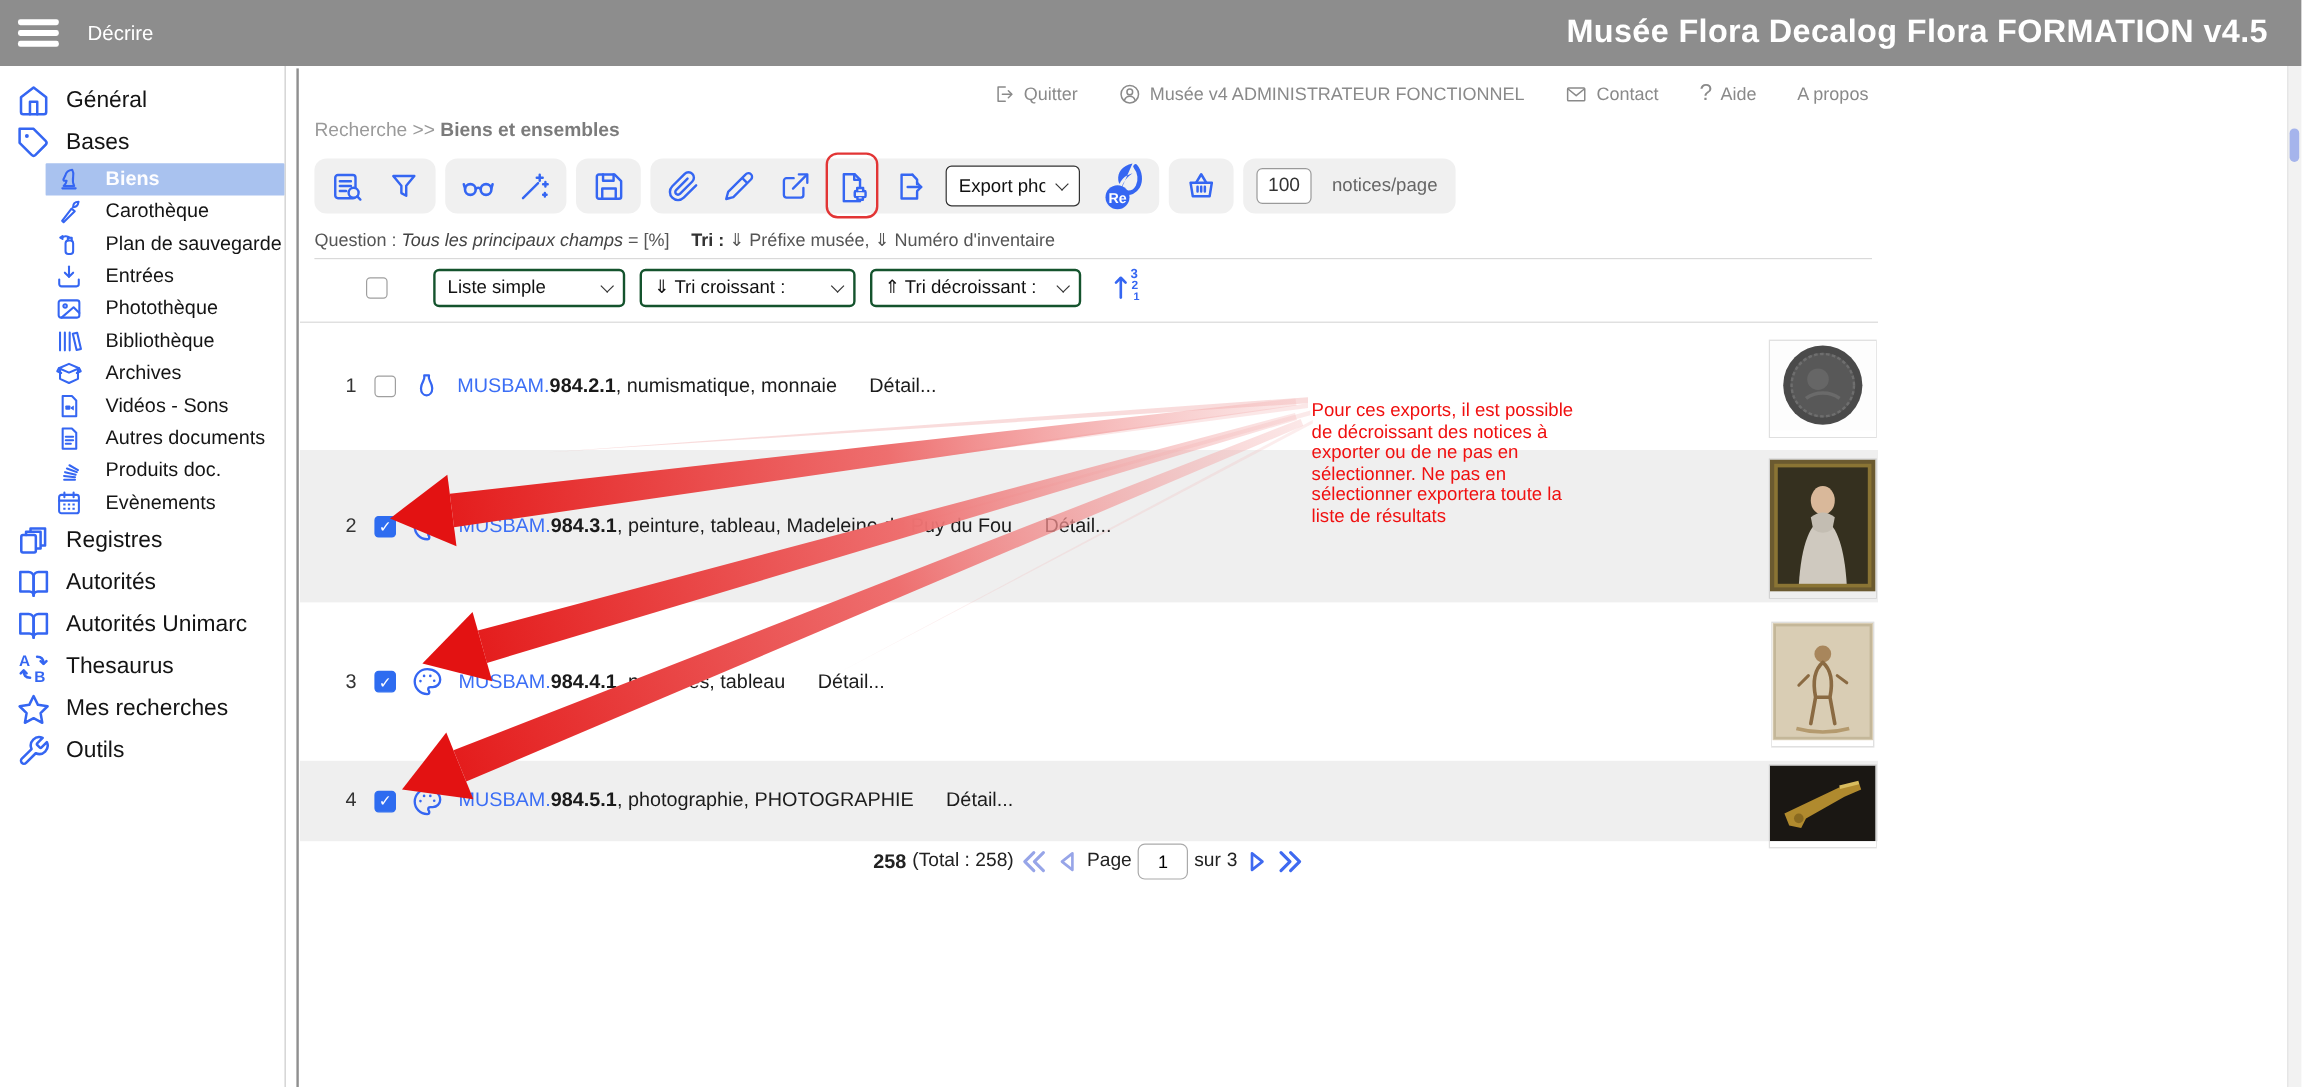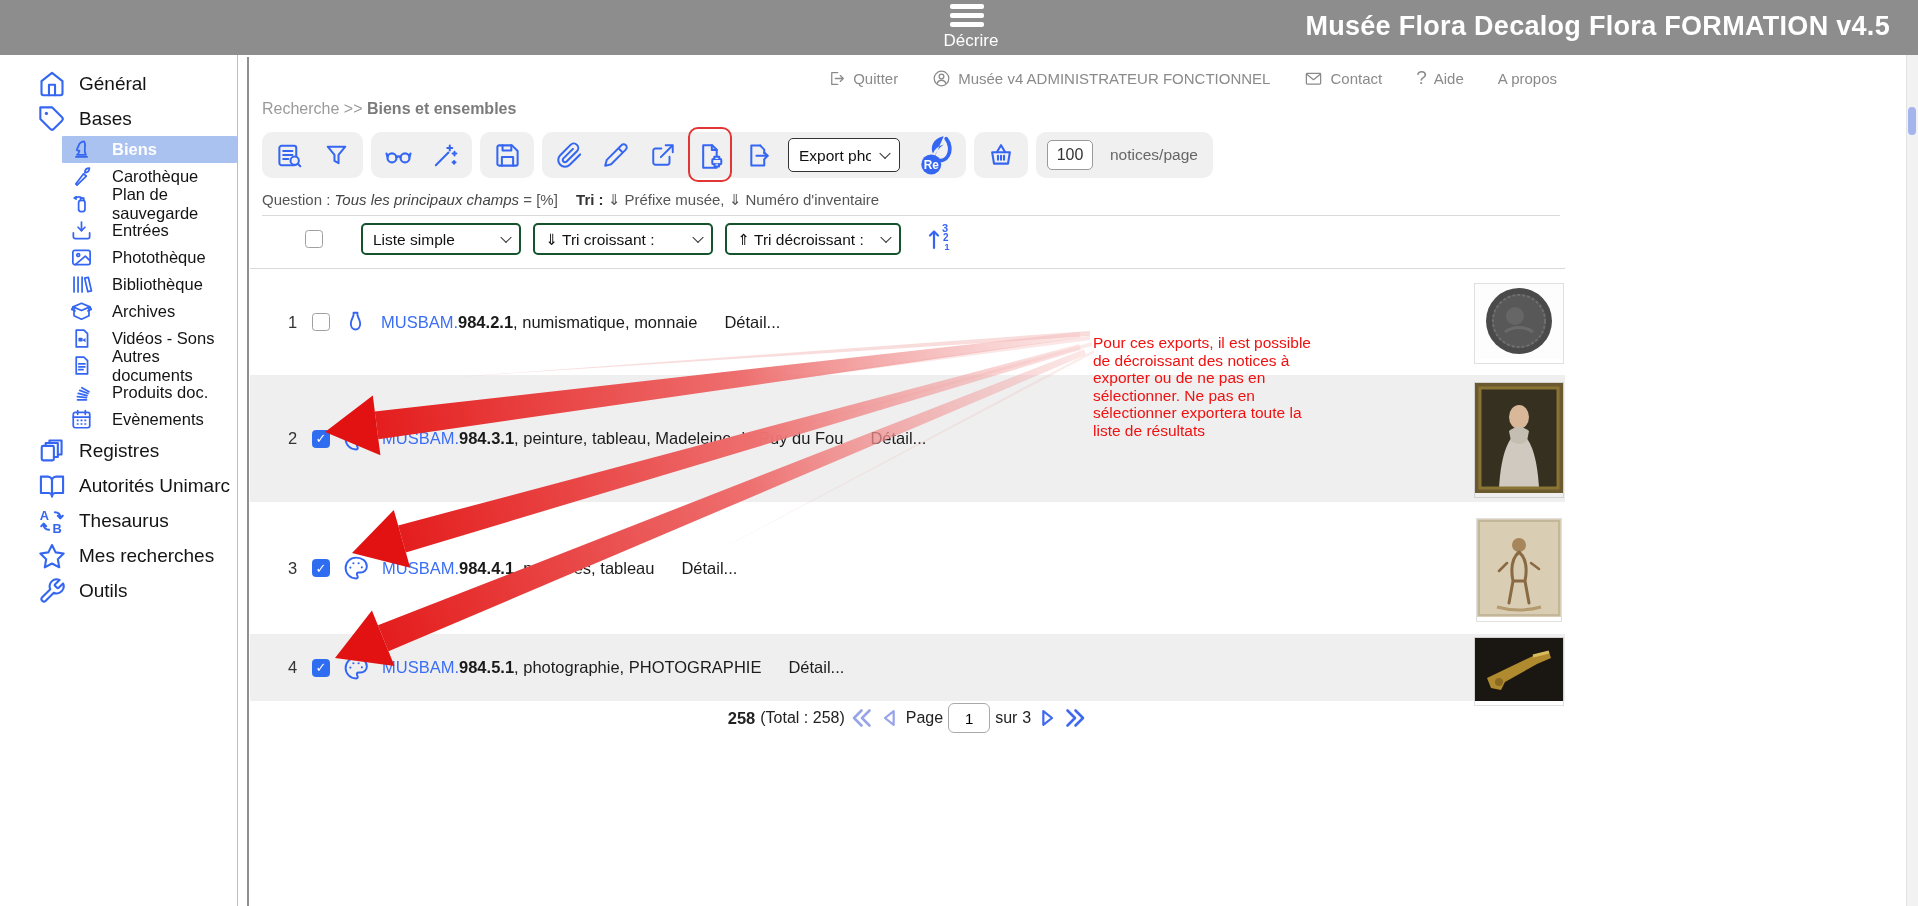--- a/index.html
+++ b/index.html
@@ -2,28 +2,28 @@
 <html><head>
 <meta charset="utf-8">
 <style>
   * { margin:0; padding:0; box-sizing:border-box; }
   html,body { width:1918px; height:906px; overflow:hidden; background:#fff;
     font-family:"Liberation Sans","DejaVu Sans",sans-serif; }
   body { position:relative; }
 
   
   .topbar { position:absolute; left:0; top:0; width:1918px; height:55px; background:#8d8d8d;
-    display:flex; align-items:center; z-index:10;flex-direction:column; }
+    display:flex; align-items:center; z-index:10; }
   .burger { margin-left:15px; width:34px; cursor:pointer; }
   .burger span { display:block; height:5px; background:#fff; border-radius:2px; margin:4px 0; }
   .module-label { color:#fff; font-size:17px; margin-left:24px; }
   .app-title { position:absolute; right:28px; top:11px; color:#fff; font-size:27px; font-weight:bold; letter-spacing:.3px; }
 
   
-  .sidebar { position:absolute; left:0; top:55px; width:237px; bottom:0; background:#fff; padding-top:11px; z-index:3;padding-left:24px; }
+  .sidebar { position:absolute; left:0; top:55px; width:237px; bottom:0; background:#fff; padding-top:11px; z-index:3; }
   .sidebar-edge { position:absolute; left:237px; top:55px; bottom:0; width:1px; background:#bdbdbd; }
   .sidebar-scrollline { position:absolute; left:247px; top:57px; bottom:0; width:2px; background:#8f8f8f; }
   .side-item { display:flex; align-items:center; gap:13px; height:35px; padding-left:14px; font-size:19px; color:#141414; cursor:pointer; }
   .side-sub { margin-left:38px; padding-left:8px; gap:19px; height:27px; font-size:16.5px; }
   .side-sub.selected { background:#a9c2ef; color:#fdfdff; font-weight:bold; border-radius:1px; }
   .sic { display:flex; align-items:center; justify-content:center; }
   svg.ic { fill:none; stroke:#3566f2; stroke-width:1.8; stroke-linecap:round; stroke-linejoin:round; }
   svg.ic .f { fill:#3566f2; stroke:none; }
   svg.ic text { stroke:none; fill:#3566f2; font-family:"Liberation Sans",sans-serif; font-weight:bold; }
   svg.gic { fill:none; stroke:#8a8a8a; stroke-width:1.6; stroke-linecap:round; stroke-linejoin:round; }
@@ -245,20 +245,29 @@
   </div>
   <div class="side-item">
     <span class="sic">
         <svg class="ic" width="28" height="28" viewBox="0 0 24 24">
           <rect x="3.2" y="7.6" width="10.4" height="12.4" rx="1.2"></rect>
           <path d="M6.6 7.6V5.2h10.4v12h-2.6"></path>
           <path d="M9.8 5.2V3h10.4v12h-2.4"></path>
         </svg>
       </span>
     <span>Registres</span>
+  </div>
+  <div class="side-item">
+    <span class="sic">
+        <svg class="ic" width="28" height="28" viewBox="0 0 24 24">
+          <path d="M2.5 4h6a3.5 3.5 0 013.5 3.5V21a3 3 0 00-3-3h-6.5z"></path>
+          <path d="M21.5 4h-6A3.5 3.5 0 0012 7.5V21a3 3 0 013-3h6.5z"></path>
+        </svg>
+      </span>
+    <span>Autorités</span>
   </div>
   <div class="side-item">
     <span class="sic">
         <svg class="ic" width="28" height="28" viewBox="0 0 24 24">
           <path d="M2.5 4h6a3.5 3.5 0 013.5 3.5V21a3 3 0 00-3-3h-6.5z"></path>
           <path d="M21.5 4h-6A3.5 3.5 0 0012 7.5V21a3 3 0 013-3h6.5z"></path>
         </svg>
       </span>
     <span>Autorités Unimarc</span>
   </div>

